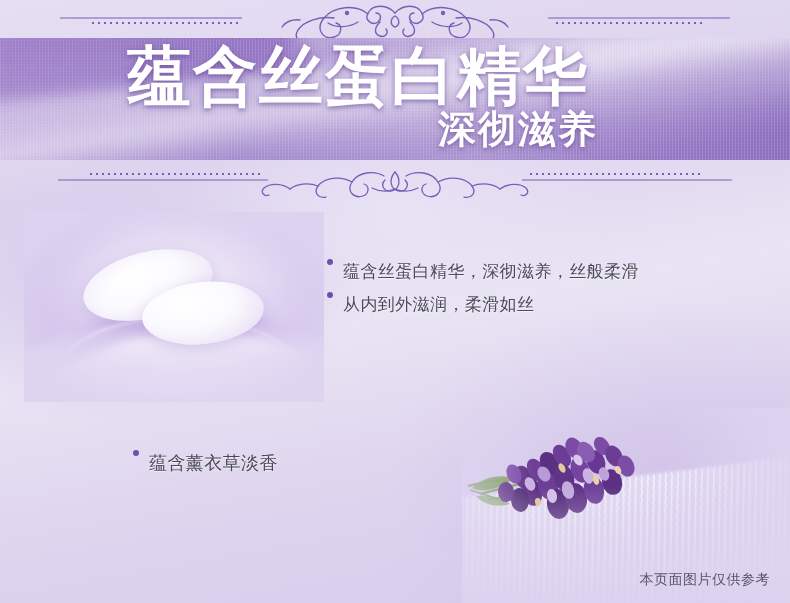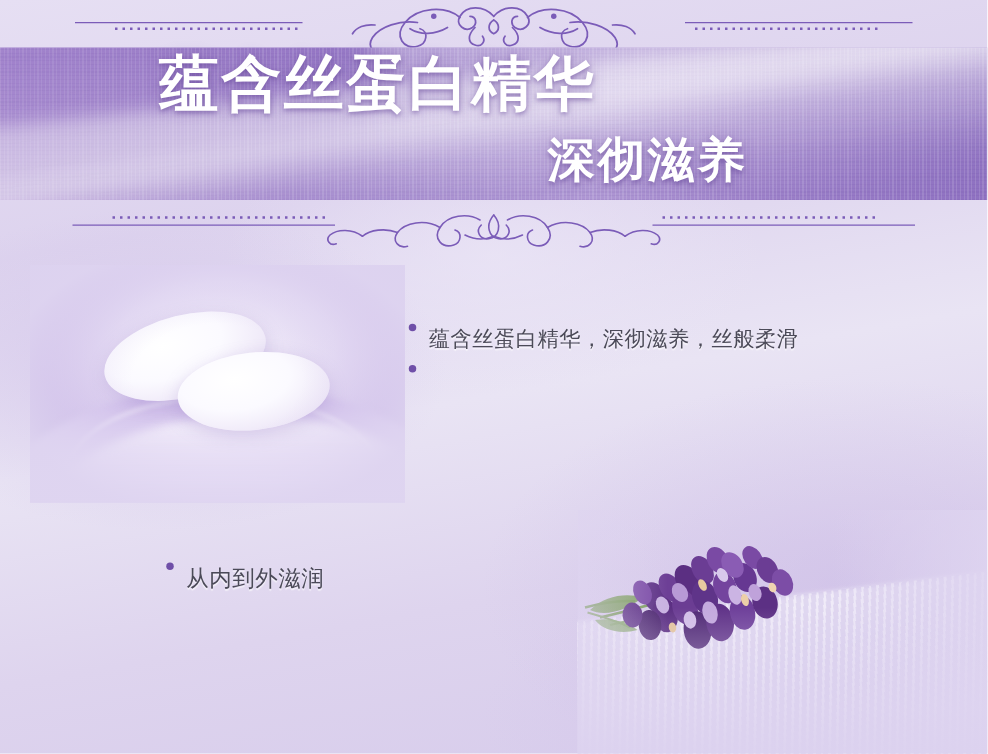--- a/index.html
+++ b/index.html
@@ -118,21 +118,21 @@
     left: 0; top: 0;
     width: 230px; height: 122px;
     background: linear-gradient(120deg, rgba(150,118,200,0.40) 0%, rgba(150,118,200,0) 72%);
     filter: blur(4px);
   }
 
   .headline {
     position: absolute;
     left: 127px;
     top: 44px;
-    font-size: 48px;
+    font-size: 64px;
     font-weight: bold;
     letter-spacing: 2px;
     color: #ffffff;
     text-shadow:
       0 2px 4px rgba(96,66,148,0.55),
       0 0 10px rgba(120,90,170,0.35);
     line-height: 1;
     white-space: nowrap;
     text-align: center;
   }
@@ -546,24 +546,26 @@
     <div class="cloth-fade"></div>
   </div>
 
   <div class="bullets bullets-top">
     <div class="bullet-row">
       <span class="bullet-dot"></span>
       <span class="bullet-text">蕴含丝蛋白精华，深彻滋养，丝般柔滑</span>
     </div>
     <div class="bullet-row">
       <span class="bullet-dot"></span>
+      <span class="bullet-text">从内到外滋润，柔滑如丝</span>
     </div>
   </div>
 
   <div class="bullets bullets-bottom">
     <div class="bullet-row">
       <span class="bullet-dot"></span>
-      <span class="bullet-text">从内到外滋润</span>
+      <span class="bullet-text">蕴含薰衣草淡香</span>
     </div>
   </div>
 
+  <div class="disclaimer">本页面图片仅供参考</div>
 
 </div>
 
 </body></html>

